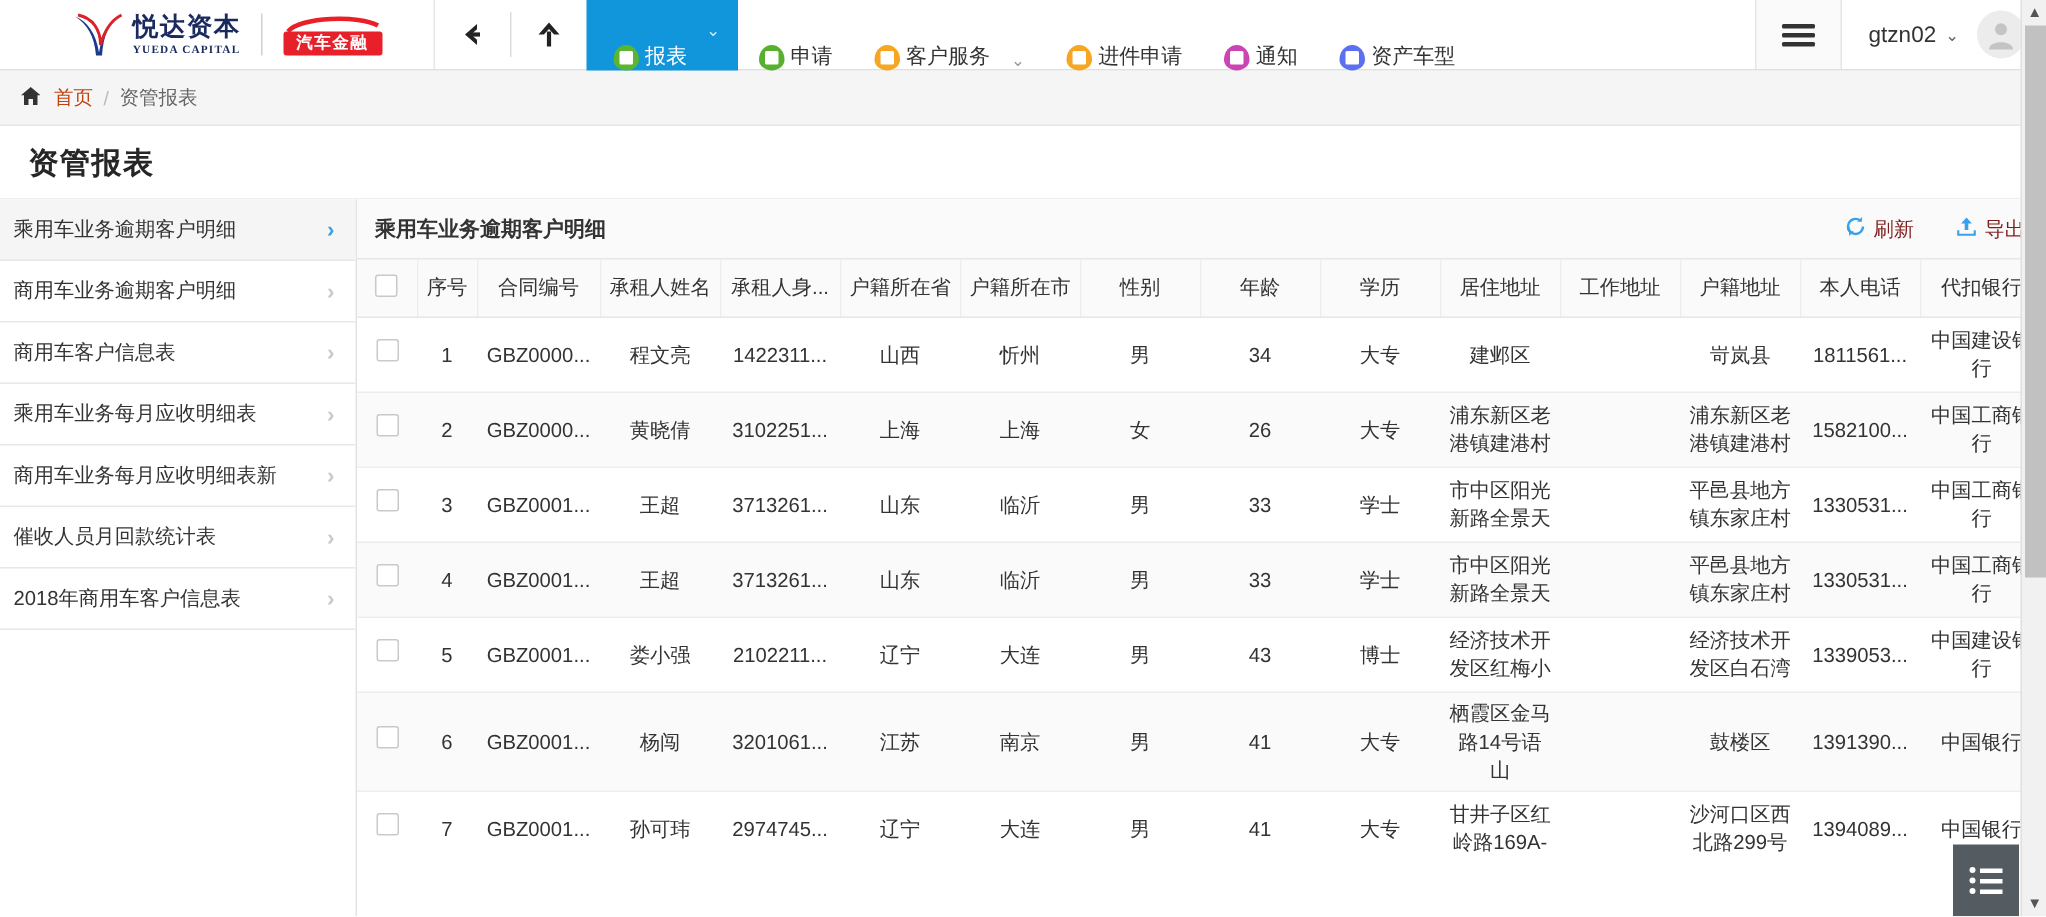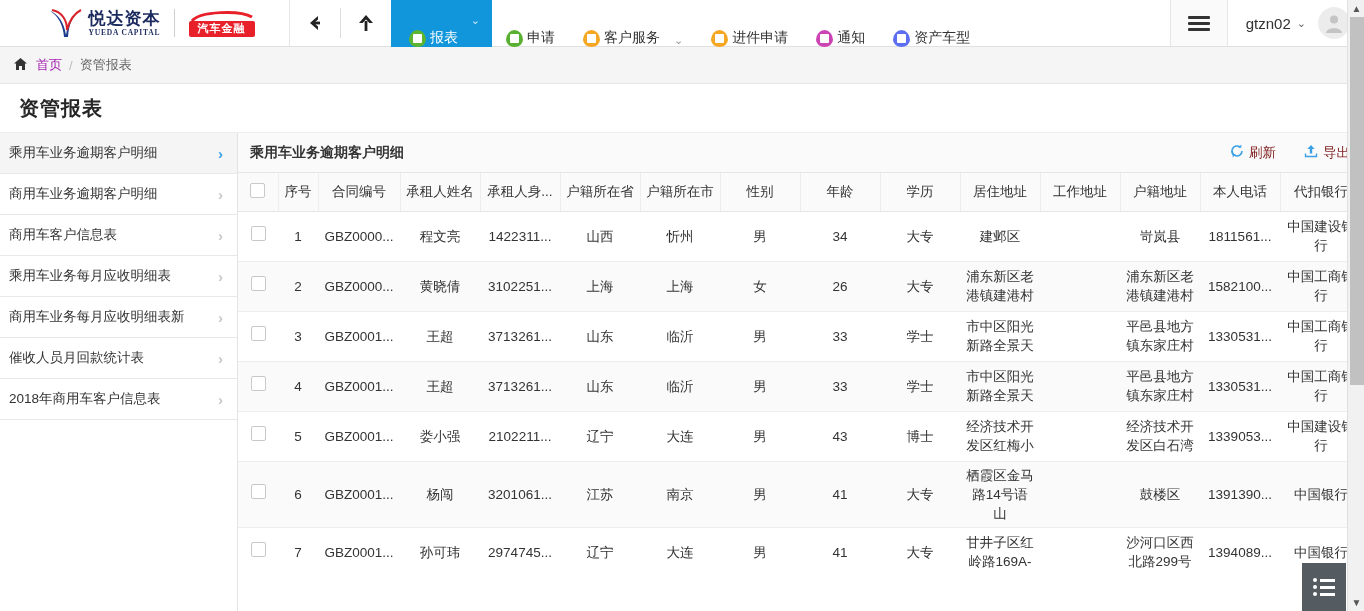--- a/index.html
+++ b/index.html
@@ -94,21 +94,21 @@
     display:flex; align-items:center; justify-content:center; margin-left:6px;
   }
   .avatar svg { display:block; }
 
   
   .crumb {
     height: 37px; background:#f5f5f5; border-bottom:1px solid #e6e6e6;
     display:flex; align-items:center; padding-left: 14px; gap:7px;
     font-size: 13px; color:#666;
   }
-  .crumb a { color:#a21caf; text-decoration:none; cursor:pointer; }
+  .crumb a { color:#c2410c; text-decoration:none; cursor:pointer; }
   .crumb .sep { color:#bbb; }
   .home-ico { font-size:12px; color:#333; margin-right:2px; }
 
   
   .page-title-bar {
     height: 49px; display:flex; align-items:center; padding-left: 19px;
     border-bottom:1px solid #efefef; background:#fff;
   }
   .page-title { font-size: 20px; font-weight:bold; color:#262626; letter-spacing:1px;}
 

